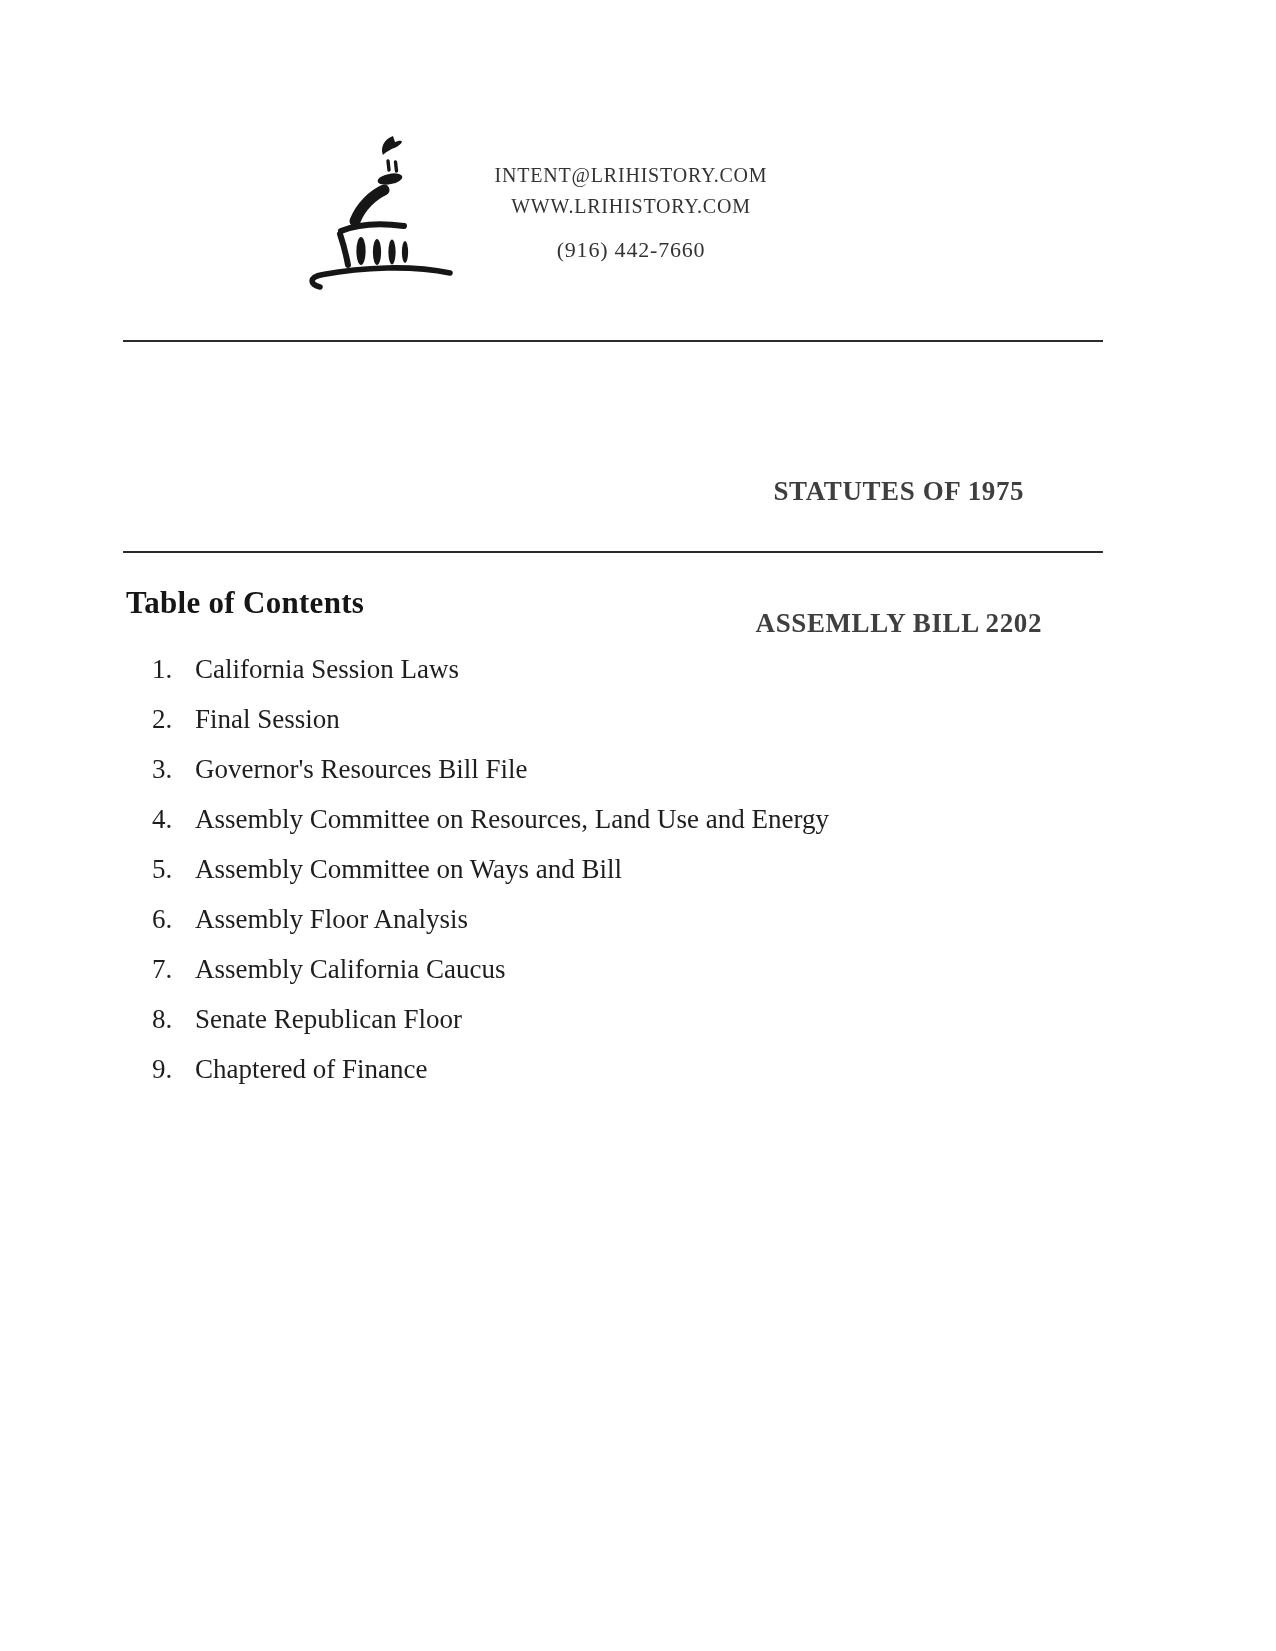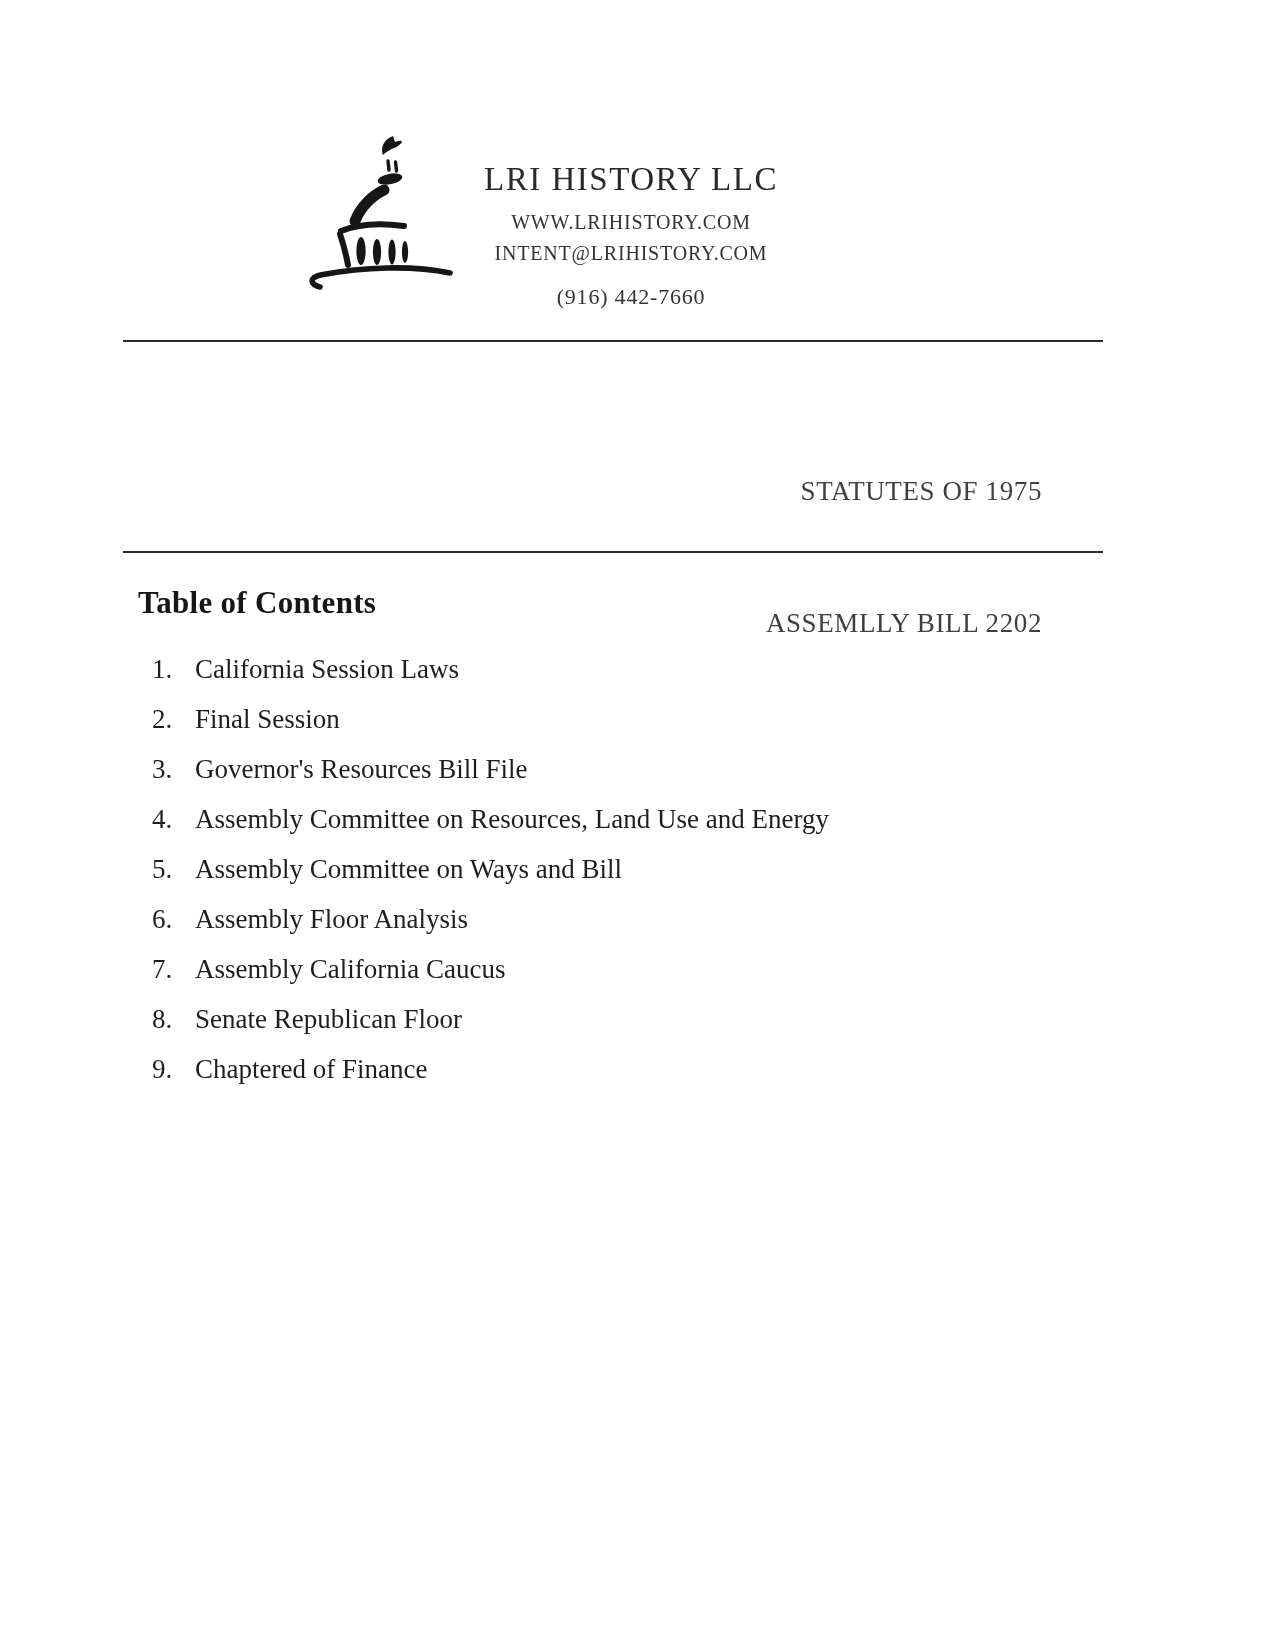--- a/index.html
+++ b/index.html
@@ -56,33 +56,33 @@
     background: #2b2b2b;
   }
   .rule-1 { top: 340px; }
   .rule-2 { top: 551px; }
 
   
   .citation {
     position: absolute;
     top: 381px;
     right: 234px;
-    text-align: right;
-    font-weight: normal;
+    text-align: center;
+    font-weight: bold;
     font-size: 27px;
     line-height: 44px;
     letter-spacing: 0.6px;
     color: #3f3f3f;
     white-space: pre;
   }
 
   
   .toc-title {
     position: absolute;
-    left: 138px; top: 585px;
+    left: 126px; top: 585px;
     font-size: 31px;
     font-weight: bold;
     color: #161616;
     letter-spacing: 0.3px;
   }
   .toc-list {
     position: absolute;
     left: 152px; top: 644px;
     width: 950px;
   }
@@ -125,23 +125,22 @@
       <ellipse cx="61" cy="125" rx="4.6" ry="14" fill="#161616" stroke="none"></ellipse>
       <ellipse cx="77" cy="126" rx="4.1" ry="13" fill="#161616" stroke="none"></ellipse>
       <ellipse cx="92" cy="126" rx="3.6" ry="12.4" fill="#161616" stroke="none"></ellipse>
       <ellipse cx="105" cy="126" rx="3.1" ry="11" fill="#161616" stroke="none"></ellipse>
 
       <path d="M20,161 C10,159 8,151 23,148.5 C62,141 112,139 150,147" stroke-width="5.6"></path>
     </g>
   </svg>
 
   <div class="lh-text">
-    <div class="company">LRI HISTORY LLC</div>
+    <div class="contact email">INTENT@LRIHISTORY.COM</div>
     <div class="contact website">WWW.LRIHISTORY.COM</div>
-    <div class="contact email">INTENT@LRIHISTORY.COM</div>
     <div class="contact phone">(916) 442-7660</div>
   </div>
 
   <div class="rule rule-1"></div>
 
   <div class="citation">
     <div>STATUTES OF 1975</div>
     <div>ASSEMLLY BILL 2202</div>
   </div>
 

